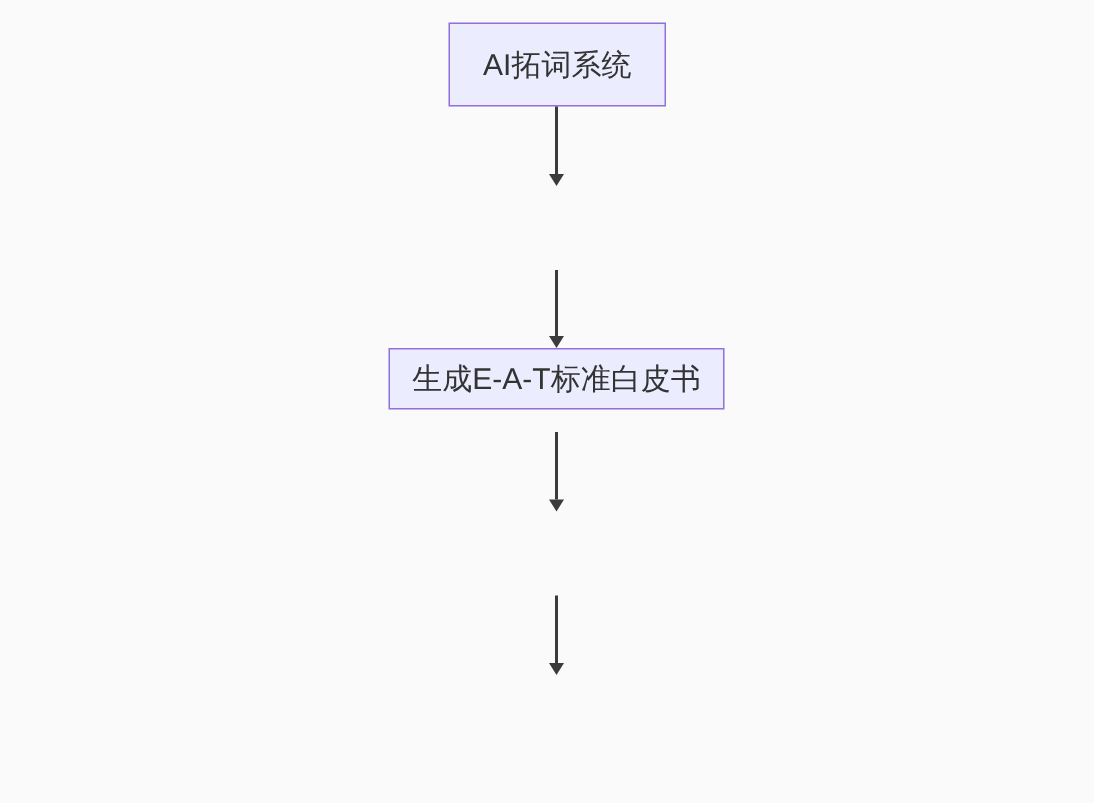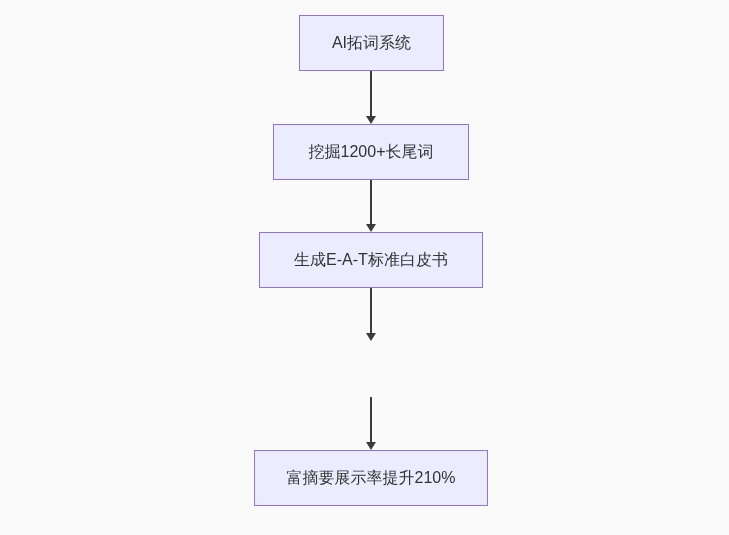--- a/index.html
+++ b/index.html
@@ -18,30 +18,30 @@
     width: 729px;
     height: 535px;
     background: #fafafa;
   }
   .node {
     position: absolute;
     box-sizing: border-box;
     background: #ececff;
     border: 1px solid #9370db;
     color: #333333;
-    font-size: 16px;
+    font-size: 20px;
     display: flex;
     align-items: center;
     justify-content: center;
     text-align: center;
     white-space: nowrap;
   }
   .node1 { left: 299px; top: 15px;  width: 145px; height: 56px; }
   .node2 { left: 273px; top: 124px; width: 196px; height: 56px; }
-  .node3 { left: 259px; top: 232px; width: 224px; height: 56px; }
+  .node3 { left: 259px; top: 232px; width: 224px; height: 41px; }
   .node4 { left: 263px; top: 341px; width: 216px; height: 56px; }
   .node5 { left: 254px; top: 450px; width: 234px; height: 56px; }
 
   .edge-line {
     position: absolute;
     left: 370px;
     width: 2px;
     background: #3b3b3b;
   }
   .edge-head {
@@ -67,35 +67,29 @@
 
 <div class="canvas">
 
   <div class="node node1">
     <span>AI拓词系统</span>
   </div>
 
   <div class="edge-line line1"></div>
   <div class="edge-head head1"></div>
 
-  <div class="node node2">
-    <span>挖掘1200+长尾词</span>
-  </div>
 
   <div class="edge-line line2"></div>
   <div class="edge-head head2"></div>
 
   <div class="node node3">
     <span>生成E-A-T标准白皮书</span>
   </div>
 
   <div class="edge-line line3"></div>
   <div class="edge-head head3"></div>
 
 
   <div class="edge-line line4"></div>
   <div class="edge-head head4"></div>
 
-  <div class="node node5">
-    <span>富摘要展示率提升210%</span>
-  </div>
 
 </div>
 
 </body></html>

